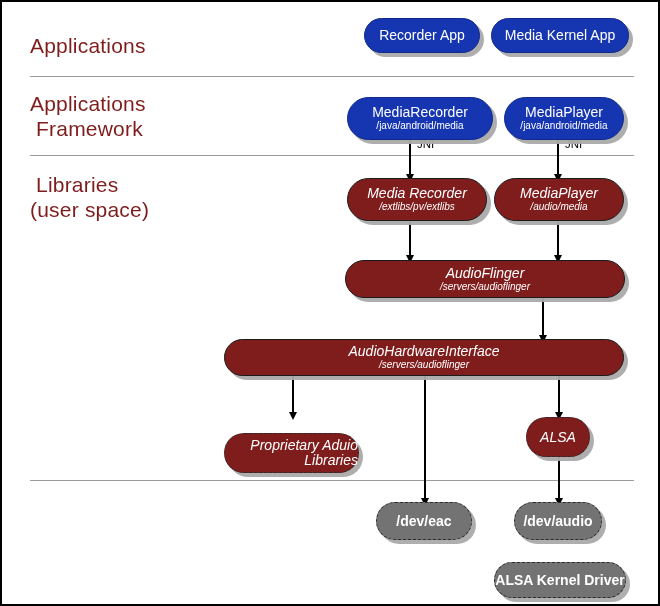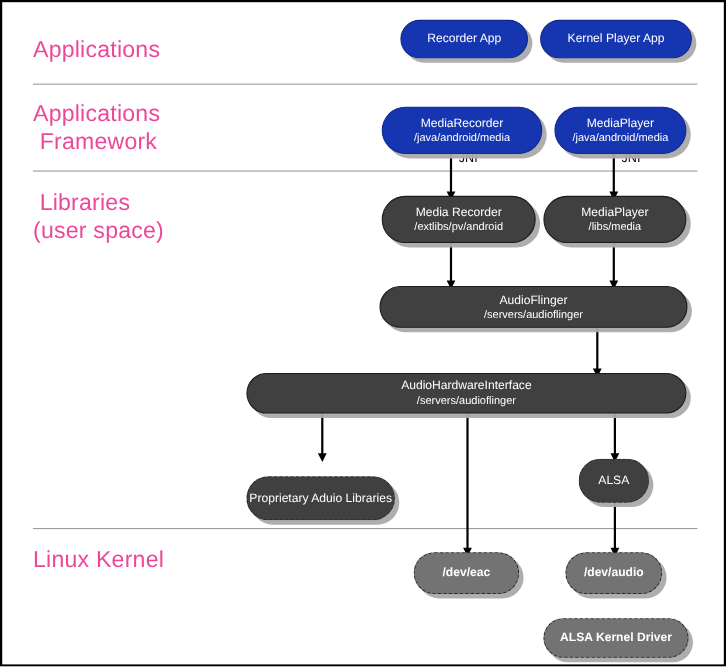--- a/index.html
+++ b/index.html
@@ -21,60 +21,62 @@
   }
   
   .divider {
     position: absolute;
     height: 1px;
     background: #9b9b9b;
   }
   
   .layer-title {
     position: absolute;
-    color: #ec4899;
+    color: #7f1d1d;
     font-size: 21px;
     line-height: 25px;
     white-space: pre;
     letter-spacing: 0.2px;
   }
   
   .node {
     position: absolute;
     box-sizing: border-box;
     display: flex;
     flex-direction: column;
     align-items: center;
     justify-content: center;
     text-align: center;
     color: #ffffff;
     border-radius: 999px;
     box-shadow: 4px 4px 0 0 rgba(170,170,170,0.95);
   }
   .node .title {
-    font-size: 11px;
+    font-size: 14px;
     line-height: 15px;
     white-space: nowrap;
+    text-align: right;
   }
   .node .title.two-line {
     white-space: normal;
     line-height: 15px;
   }
   .node .sub {
     font-size: 10px;
     line-height: 12px;
     white-space: nowrap;
   }
   .node.blue {
     background: #1536b0;
     border: 1px solid #11298a;
   }
   .node.green {
-    background: #404040;
+    background: #7f1d1d;
     border: 1px solid #1b1b1b;
+    font-style: italic;
   }
   .node.red {
     background: #737373;
     border: 1px solid #1b1b1b;
     font-weight: bold;
   }
   .node.dashed {
     border-style: dashed;
     border-width: 1.5px;
     border-color: #2b2b2b;
@@ -111,21 +113,20 @@
   <div class="divider" style="left:28px; top:478px; width:604px;"></div>
 
   <div class="layer-title" style="left:28px; top:31px;">Applications</div>
 
   <div class="layer-title" style="left:28px; top:89px;">Applications
  Framework</div>
 
   <div class="layer-title" style="left:28px; top:170px;"> Libraries
 (user space)</div>
 
-  <div class="layer-title" style="left:28px; top:494px;">Linux Kernel</div>
 
   <div class="vline" style="left:407px; top:138px; height:38px;"></div>
   <div class="arrowhead" style="left:403.5px; top:172px;"></div>
   <div class="edge-label" style="left:415px; top:136px;">JNI</div>
 
   <div class="vline" style="left:555px; top:138px; height:38px;"></div>
   <div class="arrowhead" style="left:551.5px; top:172px;"></div>
   <div class="edge-label" style="left:563px; top:136px;">JNI</div>
 
   <div class="vline" style="left:407px; top:219px; height:40px;"></div>
@@ -147,41 +148,41 @@
   <div class="arrowhead" style="left:552.5px; top:410px;"></div>
 
   <div class="vline" style="left:556px; top:455px; height:46px;"></div>
   <div class="arrowhead" style="left:552.5px; top:496px;"></div>
 
   <div class="node blue" style="left:362px; top:16px; width:116px; height:35px;">
     <div class="title">Recorder App</div>
   </div>
 
   <div class="node blue" style="left:489px; top:16px; width:138px; height:35px;">
-    <div class="title">Kernel Player App</div>
+    <div class="title">Media Kernel App</div>
   </div>
 
   <div class="node blue" style="left:345px; top:95px; width:146px; height:43px;">
     <div class="title">MediaRecorder</div>
     <div class="sub">/java/android/media</div>
   </div>
 
   <div class="node blue" style="left:502px; top:95px; width:120px; height:43px;">
     <div class="title">MediaPlayer</div>
     <div class="sub">/java/android/media</div>
   </div>
 
   <div class="node green" style="left:345px; top:176px; width:140px; height:43px;">
     <div class="title">Media Recorder</div>
-    <div class="sub">/extlibs/pv/android</div>
+    <div class="sub">/extlibs/pv/extlibs</div>
   </div>
 
   <div class="node green" style="left:492px; top:176px; width:130px; height:43px;">
     <div class="title">MediaPlayer</div>
-    <div class="sub">/libs/media</div>
+    <div class="sub">/audio/media</div>
   </div>
 
   <div class="node green" style="left:343px; top:258px; width:280px; height:38px;">
     <div class="title">AudioFlinger</div>
     <div class="sub">/servers/audioflinger</div>
   </div>
 
   <div class="node green" style="left:222px; top:337px; width:400px; height:37px;">
     <div class="title">AudioHardwareInterface</div>
     <div class="sub">/servers/audioflinger</div>

